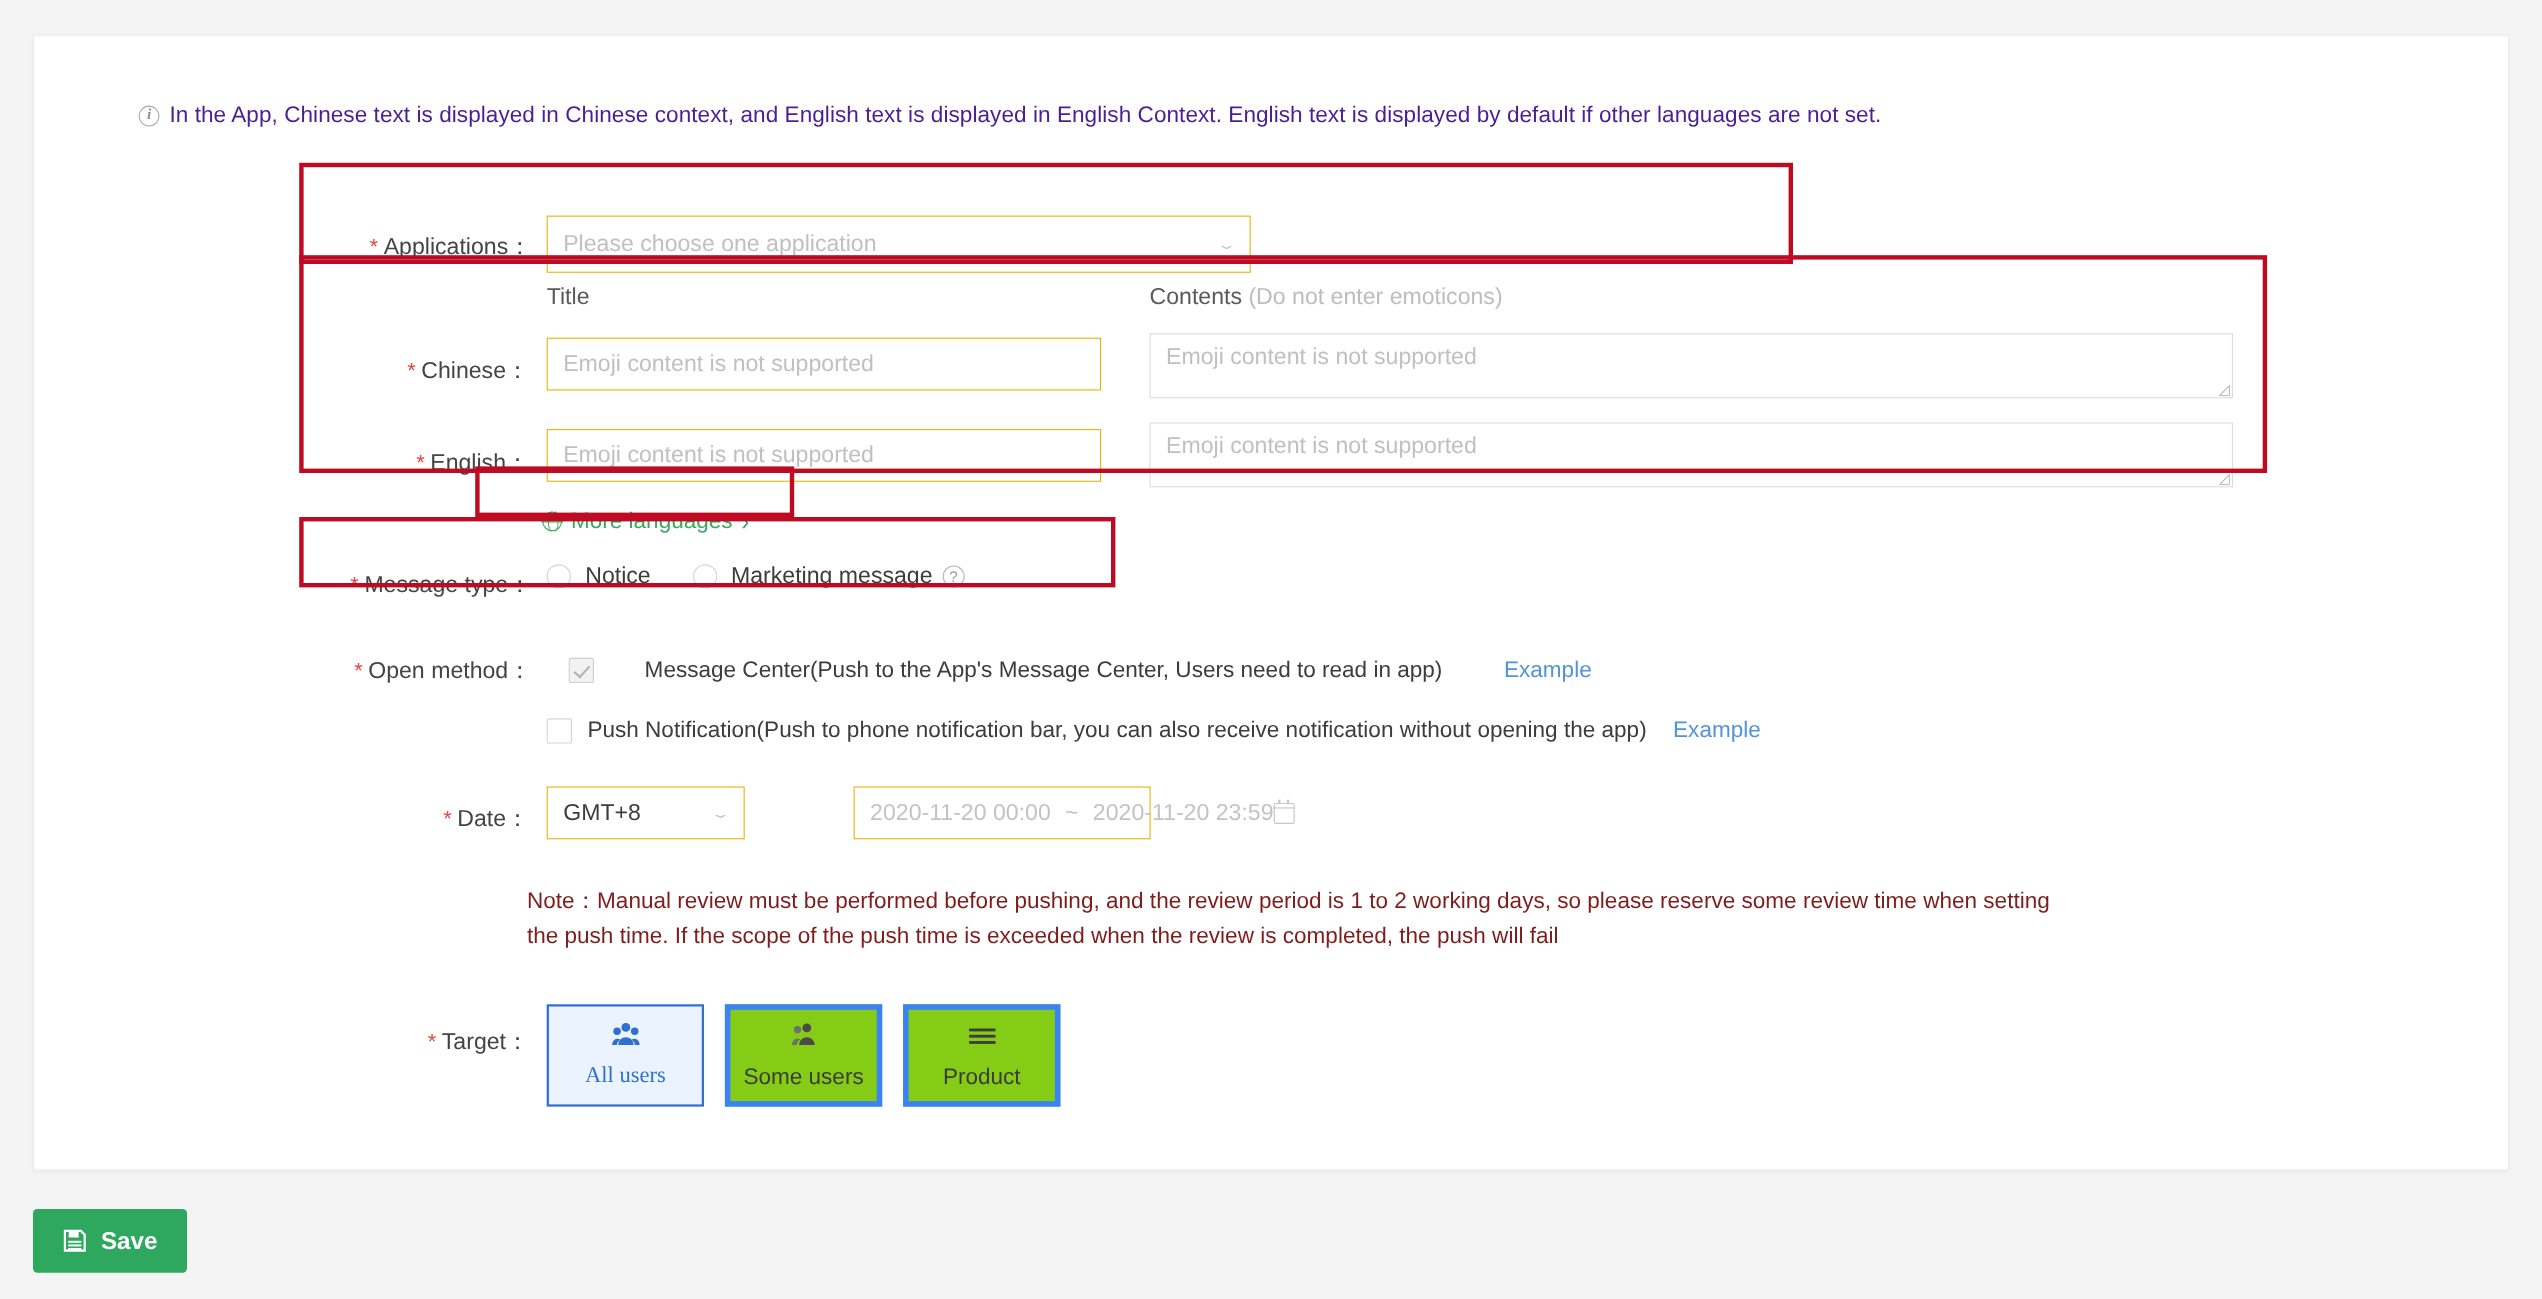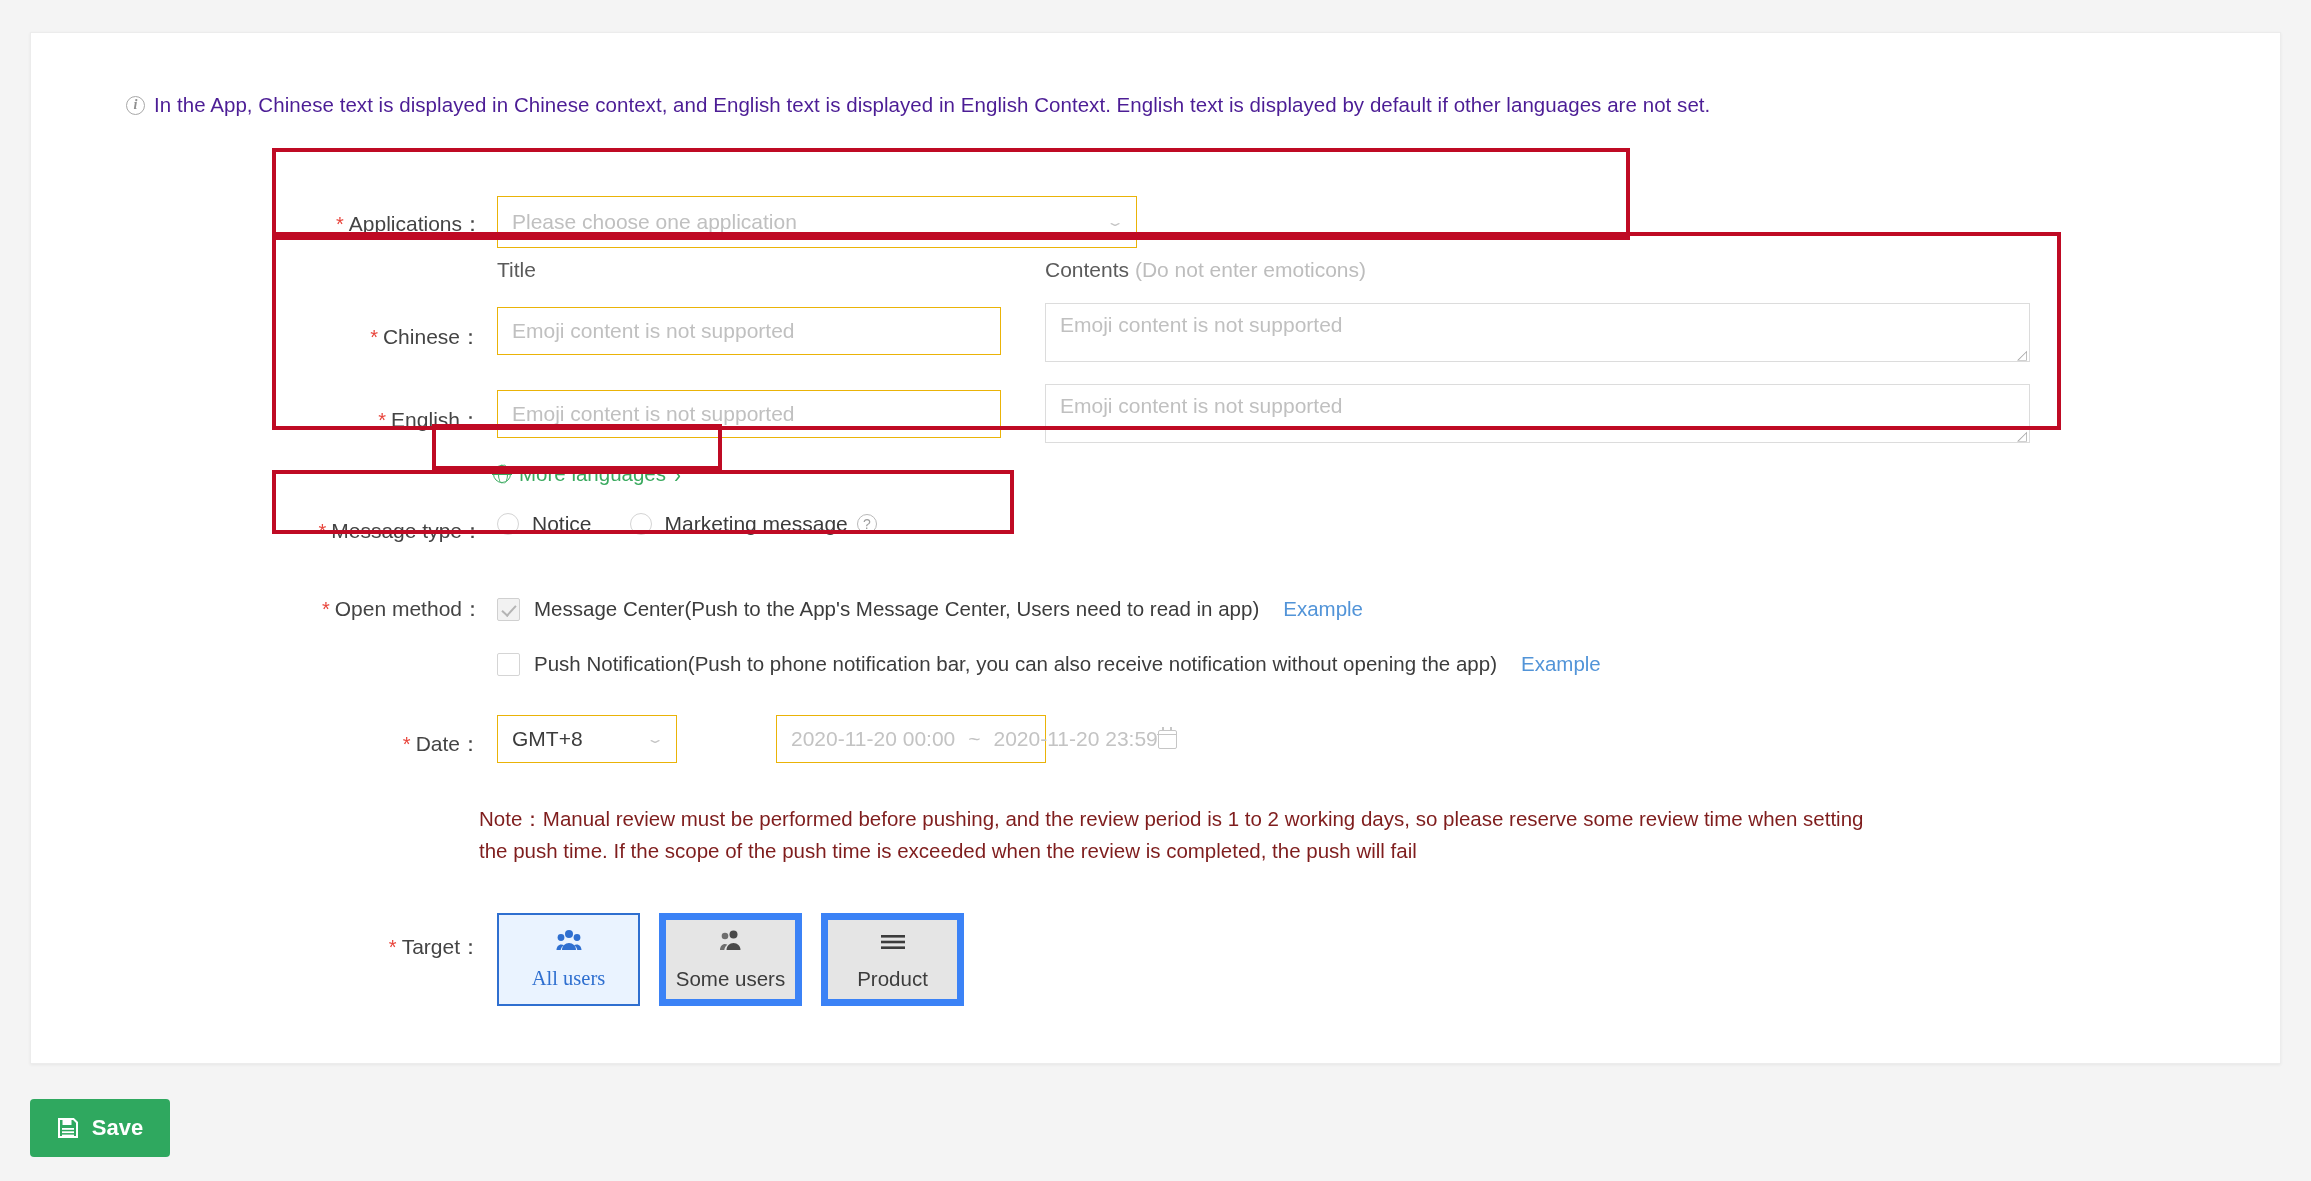--- a/index.html
+++ b/index.html
@@ -125,21 +125,21 @@
   .qmark {
     width: 20px; height: 20px; border-radius: 50%;
     border: 1.3px solid #b9b9b9; color: #9e9e9e;
     font-size: 14px; display: inline-flex; align-items: center;
     justify-content: center; margin-left: 9px; line-height: 1; flex: none;
   }
 
   
   .om-label { position: absolute; left: 272px; top: 562px; width: 180px; }
   .cb-row { position: absolute; display: flex; align-items: center; }
-  .cb-row.r1 { left: 466px; top: 564px; }
+  .cb-row.r1 { left: 486px; top: 564px; gap: 32px; }
   .cb-row.r2 { left: 466px; top: 619px; }
   .checkbox {
     width: 23px; height: 23px; border: 1.4px solid #d5d5d5;
     background: #fff; flex: none; position: relative; border-radius: 2px;
   }
   .checkbox.checked { background: #f2f2f2; border-color: #d0d0d0; }
   .checkbox.checked::after {
     content: ""; position: absolute; left: 7px; top: 3px;
     width: 6px; height: 12px; border: solid #b4b4b4;
     border-width: 0 2.2px 2.2px 0; transform: rotate(42deg);
@@ -173,21 +173,21 @@
   
   .note {
     position: absolute; left: 448px; top: 770px; width: 1400px;
     font-size: 20.5px; color: #7f1d1d; line-height: 32px;
   }
 
   
   .tg-label { position: absolute; left: 290px; top: 900px; width: 160px; }
   .tg-cards { position: absolute; left: 466px; top: 880px; display: flex; gap: 19px; }
   .tg-card {
-    width: 143px; height: 93px; border: 7px solid #3b82f6; background: #e5e5e5;
+    width: 143px; height: 93px; border: 5px solid #3b82f6; background: #84cc16;
     display: flex; flex-direction: column; align-items: center;
     justify-content: center; gap: 16px; cursor: pointer;
   }
   .tg-card.sel { border: 2px solid #2f6fd0; background: #eaf3ff; font-family: Liberation Serif, serif; }
   .tg-name { font-size: 20.5px; color: #3c3c3c; }
   .tg-card.sel .tg-name { color: #2f6fd0; }
   .tg-ico { height: 22px; display: flex; align-items: flex-end; }
 
   
   .save-btn {

